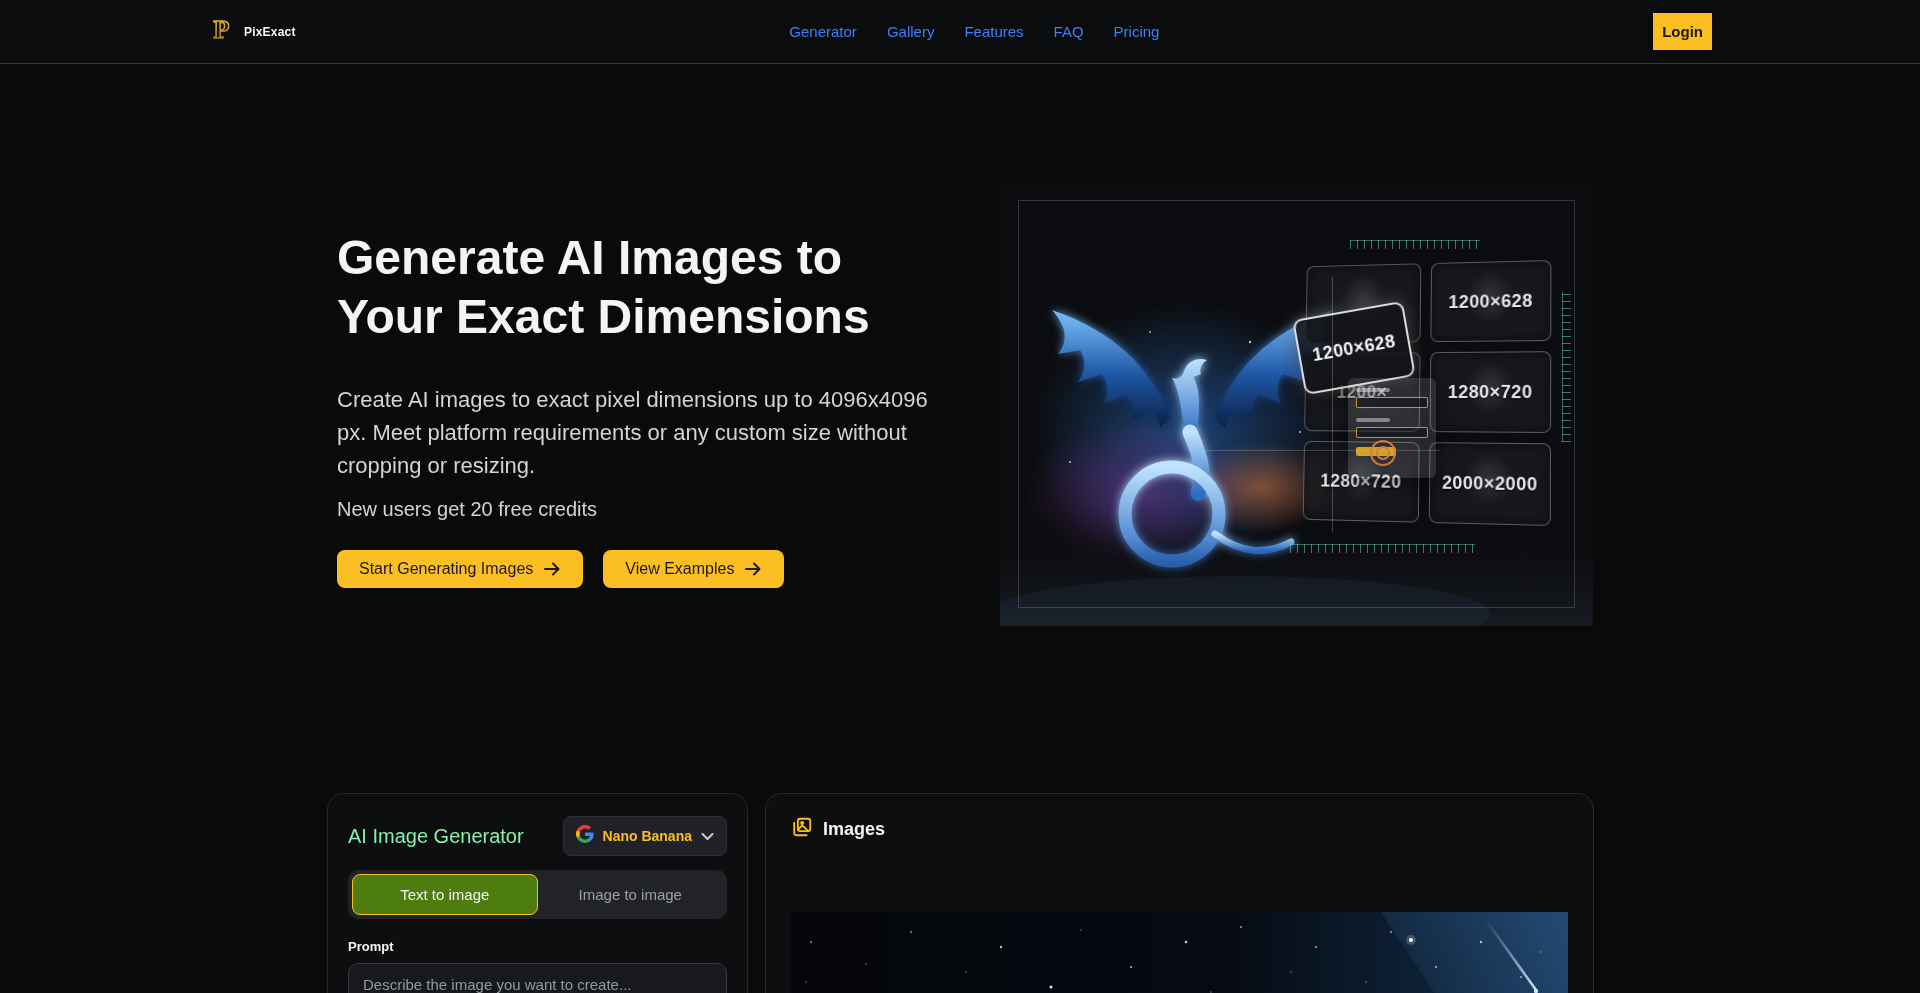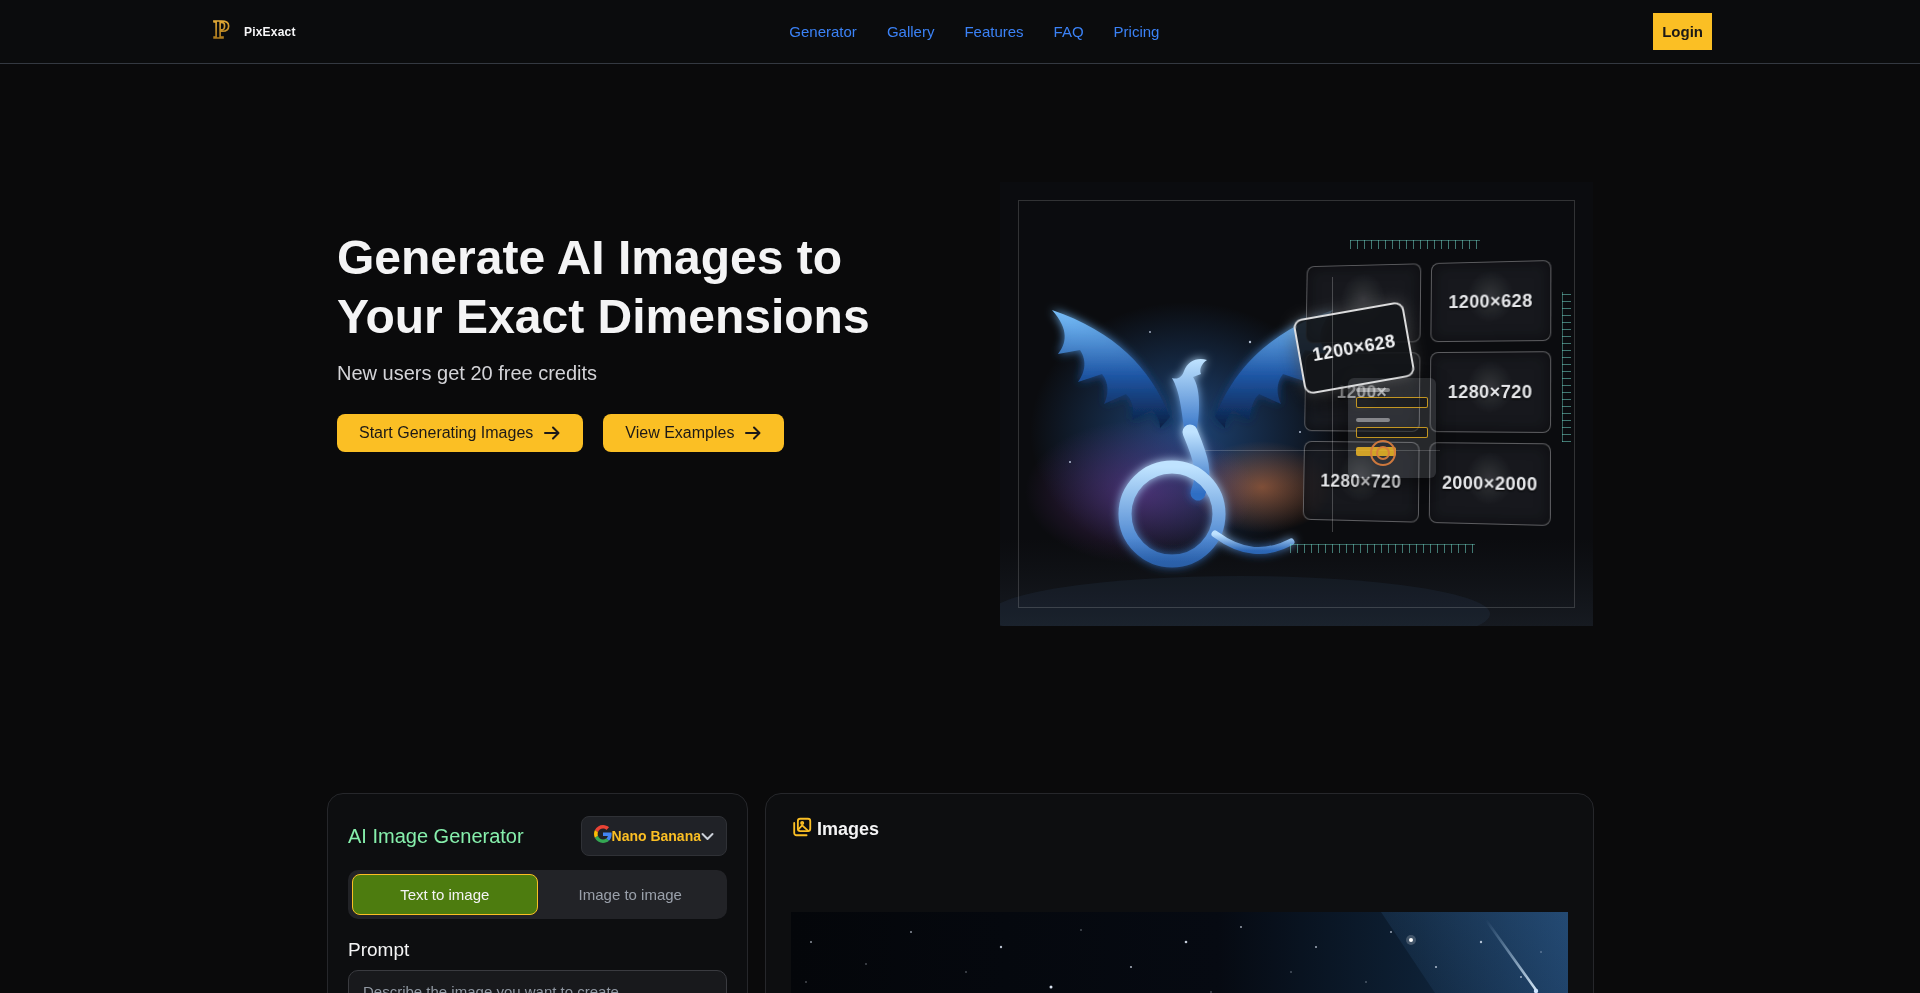--- a/index.html
+++ b/index.html
@@ -72,36 +72,36 @@
   .cross-h { position:absolute; left:205px; top:268px; width:235px; height:1px; background:rgba(255,255,255,.18); }
 
   
   .cards-inner { width:1266px; margin:167px auto 0; display:flex; gap:17px; align-items:flex-start; }
   .card { background:#0d0e10; border:1px solid #26272b; border-radius:16px; }
   .gen-card { width:421px; flex:none; padding:22px 20px; }
   .img-card { flex:1; padding:22px 25px; height:330px; }
 
   .gen-head { display:flex; align-items:center; justify-content:space-between; }
   .gen-title { font-size:20px; font-weight:400; color:#86efac; }
-  .model-select { display:flex; align-items:center; background:#202227; border:1px solid #2f3136;
+  .model-select { display:flex; align-items:center; gap:9px; background:#202227; border:1px solid #2f3136;
     border-radius:8px; padding:8px 12px; cursor:pointer; }
   .model-name { color:#fbbf24; font-size:14px; font-weight:700; }
 
   .tabs { margin-top:14px; background:#222327; border-radius:10px; padding:4px; display:flex; }
   .tab { flex:1; text-align:center; padding:11px 0; font-size:15px; color:#9aa0aa;
     border-radius:8px; border:1px solid transparent; cursor:pointer; }
   .tab.active { background:#4d7c0f; border-color:#fbbf24; color:#f4f4f5; }
 
-  .prompt-label { margin-top:20px; font-size:19px; font-weight:400; color:#f4f4f5; }
+  .prompt-label { margin-top:20px; font-size:13px; font-weight:700; color:#f4f4f5; }
   .prompt-input { margin-top:9px; width:100%; height:92px; resize:none; background:#18191c;
     border:1px solid #3a3b40; border-radius:10px; padding:12px 14px; font-size:15px; color:#e5e7eb;
     font-family:"Liberation Sans", sans-serif; }
   .prompt-input::placeholder { color:#9299a3; }
 
-  .img-head { display:flex; align-items:center; gap:4px; }
+  .img-head { display:flex; align-items:center; gap:10px; }
   .img-title { font-size:18px; font-weight:700; color:#f4f4f5; }
   .starfield { margin-top:70px; width:777px; height:150px; overflow:hidden; }
 </style>
 </head>
 <body>
 
 <header class="navbar">
   <div class="nav-inner">
     <div class="brand">
       <span>
@@ -125,20 +125,21 @@
       <a class="nav-link">Pricing</a>
     </nav>
     <button class="login-btn">Login</button>
   </div>
 </header>
 
 <section class="hero">
   <div class="hero-inner">
     <div class="hero-left">
       <h1 class="hero-title">Generate AI Images to Your Exact Dimensions</h1>
+      <p class="hero-desc">Create AI images to exact pixel dimensions up to 4096x4096 px. Meet platform requirements or any custom size without cropping or resizing.</p>
       <p class="hero-note">New users get 20 free credits</p>
       <div class="btn-row">
         <button class="cta">
           <span>Start Generating Images</span>
           <span>
             <svg width="18" height="16" viewBox="0 0 18 16" fill="none" stroke="#1c1917" stroke-width="2" stroke-linecap="round" stroke-linejoin="round">
                 <path d="M2 8h13M10 2.5 15.5 8 10 13.5"></path>
               </svg>
           </span>
         </button>

